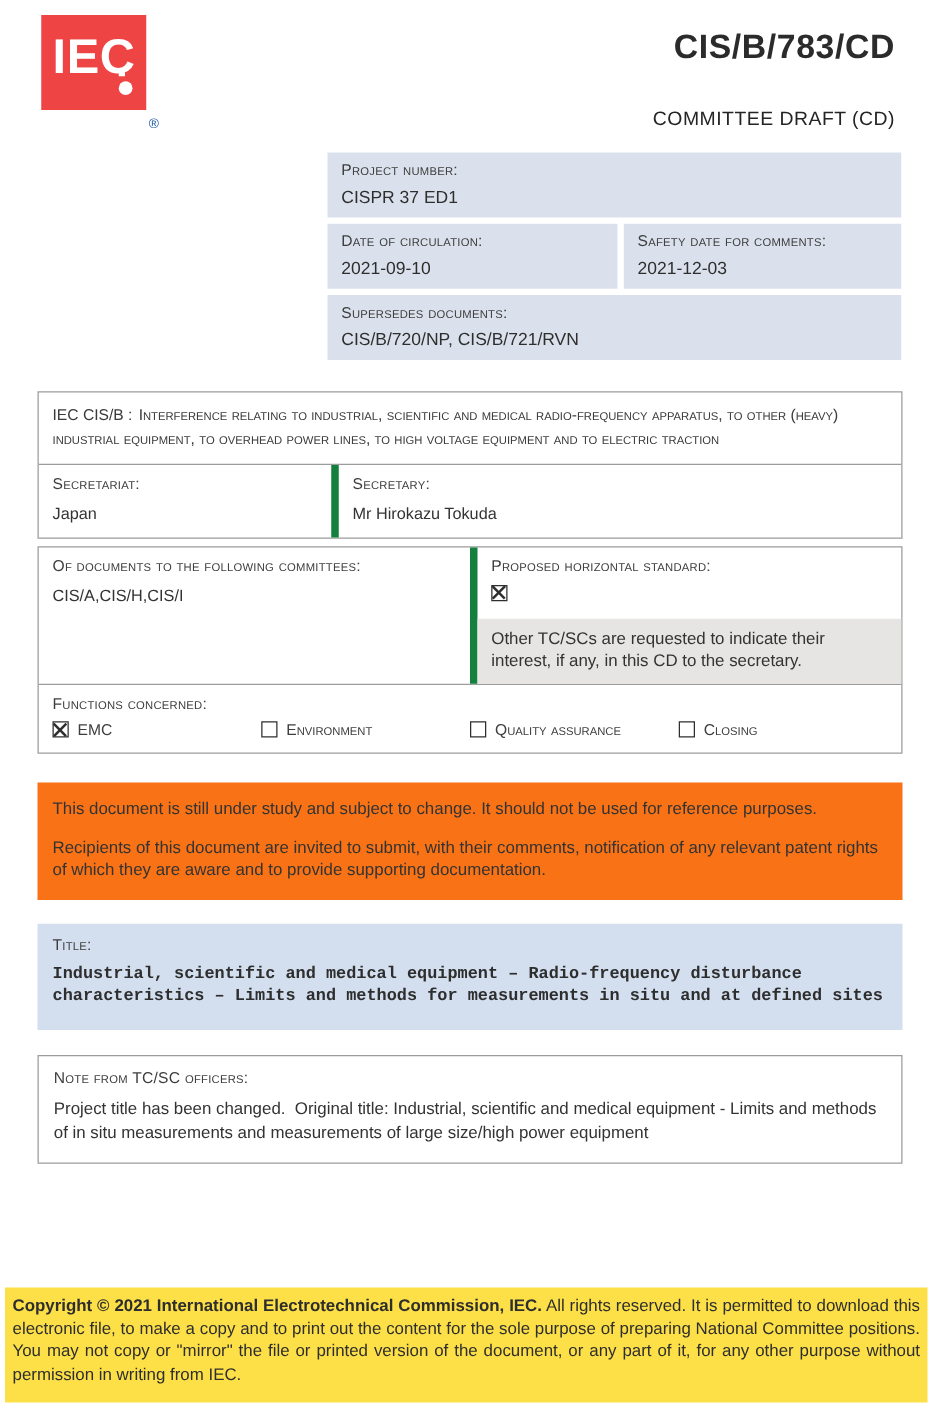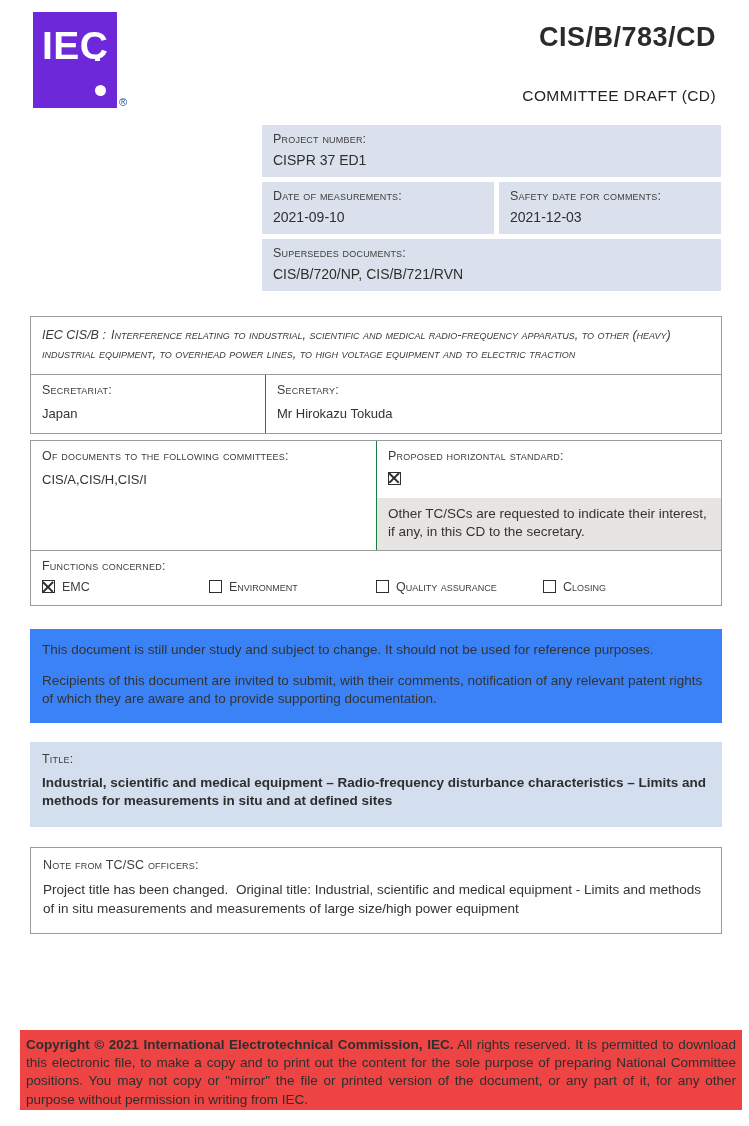--- a/index.html
+++ b/index.html
@@ -7,21 +7,21 @@
   body {
     font-family:"Liberation Sans","DejaVu Sans",sans-serif;
     color:#3a3a3a;
     position:relative;
     min-height:1126px;
   }
   .page { width:749px; min-height:1126px; padding-bottom:6px; }
 
   
   .header-row { display:flex; justify-content:space-between; padding:12px 33px 0 33px; }
-  .iec-logo { width:84px; height:96px; background:#6d28d9; position:relative; flex:0 0 auto;text-align:center; }
+  .iec-logo { width:84px; height:76px; background:#ef4444; position:relative; flex:0 0 auto;text-align:center; }
   .iec-text {
     position:absolute; top:12px; left:9px;
     color:#ffffff; font-weight:bold; font-size:39px; letter-spacing:0.5px;
     font-family:"Liberation Sans",sans-serif;
   }
   .iec-period { position:absolute; left:62px; top:44px; width:5px; height:5px; background:#fff; }
   .iec-lines { position:absolute; left:10px; bottom:13px; width:52px; }
   .iec-lines .line { height:3px; background:#ffffff; margin-top:3px; }
   .iec-dot { position:absolute; right:11px; bottom:12px; width:11px; height:11px; border-radius:50%; background:#ffffff; }
   .reg-mark { font-size:11px; color:#15519e; align-self:flex-end; margin-left:2px; }
@@ -40,26 +40,26 @@
     display:grid; grid-template-columns:232px 1fr; gap:5px;border-radius:22px;
   }
   .pcell { background:#dbe1ec; padding:7px 11px 9px 11px; }
   .pcell.full { grid-column:1 / span 2; }
   .pcell .value { font-weight:normal; font-size:14px; color:#2e2e2e; margin-top:6px; }
 
   
   .info-table { margin:0 27px 0 30px; border:1px solid #9c9c9c; }
   .info-table.first { margin-top:25px; }
   .info-table.second { margin-top:6px; }
-  .scope-row { padding:9px 11px 10px 11px; font-size:12.5px; line-height:1.5;font-style:italic; }
+  .scope-row { padding:9px 11px 10px 11px; font-size:12.5px; line-height:1.5; }
   .scope-prefix { padding-right:5px; }
   .grid-2a { display:grid; grid-template-columns:234px 1fr; border-top:1px solid #9c9c9c; }
   .grid-2b { display:grid; grid-template-columns:345px 1fr; }
   .cell { padding:8px 11px 12px 11px; }
-  .cell + .cell { border-left:1px solid #15803d; }
+  .cell + .cell { border-left:6px solid #15803d; }
   .cell .value { font-size:13px; color:#333; margin-top:9px; }
   .hs-cell { display:flex; flex-direction:column; padding:0; }
   .hs-top { padding:8px 11px 9px 11px; }
   .hs-note { margin-top:auto; background:#e7e5e4; padding:7px 11px 9px 11px; font-size:13.5px; line-height:1.35; color:#333; }
   .functions-row { border-top:1px solid #9c9c9c; padding:8px 11px 11px 11px; }
   .fn-items { display:flex; margin-top:7px; }
   .fn-item { width:173px; display:flex; align-items:center; }
   .fn-label { margin-left:7px; font-size:12.5px; color:#3d3d3d;text-align:center; }
 
   
@@ -68,34 +68,34 @@
     border:1.5px solid #2e2e2e; background:#fff; position:relative; flex:0 0 auto;
   }
   .checkbox.checked::before, .checkbox.checked::after {
     content:""; position:absolute; left:-2px; top:4.5px; width:14px; height:1.6px; background:#2e2e2e;
   }
   .checkbox.checked::before { transform:rotate(45deg); }
   .checkbox.checked::after  { transform:rotate(-45deg); }
   .hs-checkbox-wrap { margin-top:8px; }
 
   
-  .gray-notice { margin:23px 27px 0 30px; background:#3b82f6; padding:12px 12px 14px 12px; }
+  .gray-notice { margin:23px 27px 0 30px; background:#f97316; padding:12px 12px 14px 12px; }
   .gray-notice p { font-size:13.5px; line-height:1.35; color:#333; }
   .gray-notice p + p { margin-top:13px; }
 
   .title-box { margin:19px 27px 0 30px; background:#d3dfee; padding:10px 12px 16px 12px; }
-  .title-box .doc-title { font-weight:bold; font-size:13.5px; line-height:1.4; color:#2e2e2e; margin-top:8px; }
+  .title-box .doc-title { font-weight:bold; font-size:13.5px; line-height:1.4; color:#2e2e2e; margin-top:8px;font-family:Liberation Mono, monospace; }
 
   .note-box { margin:20px 27px 0 30px; border:1px solid #9c9c9c; padding:10px 12px 14px 12px; }
   .note-box .note-text { font-size:13.5px; line-height:1.4; color:#333; margin-top:9px; white-space:pre-wrap; }
 
   
   .copyright {
-    position:absolute; left:20px; right:7px; top:1030px;
-    background:#ef4444; padding:6px 6px 1px 6px;
+    position:absolute; left:4px; right:7px; top:1030px;
+    background:#fde047; padding:6px 6px 13px 6px;
   }
   .copyright p { font-size:13.5px; line-height:1.35; color:#2e2e2e; text-align:justify; }
   .copyright .bold-lead { font-weight:bold; }
 </style>
 </head>
 <body>
 
 <div class="page">
 
   <div class="header-row">
@@ -115,21 +115,21 @@
       <div class="doc-stage">COMMITTEE DRAFT (CD)</div>
     </div>
   </div>
 
   <div class="project-grid">
     <div class="pcell full">
       <div class="label">Project number:</div>
       <div class="value">CISPR 37 ED1</div>
     </div>
     <div class="pcell">
-      <div class="label">Date of measurements:</div>
+      <div class="label">Date of circulation:</div>
       <div class="value">2021-09-10</div>
     </div>
     <div class="pcell">
       <div class="label">Safety date for comments:</div>
       <div class="value">2021-12-03</div>
     </div>
     <div class="pcell full">
       <div class="label">Supersedes documents:</div>
       <div class="value">CIS/B/720/NP, CIS/B/721/RVN</div>
     </div>

